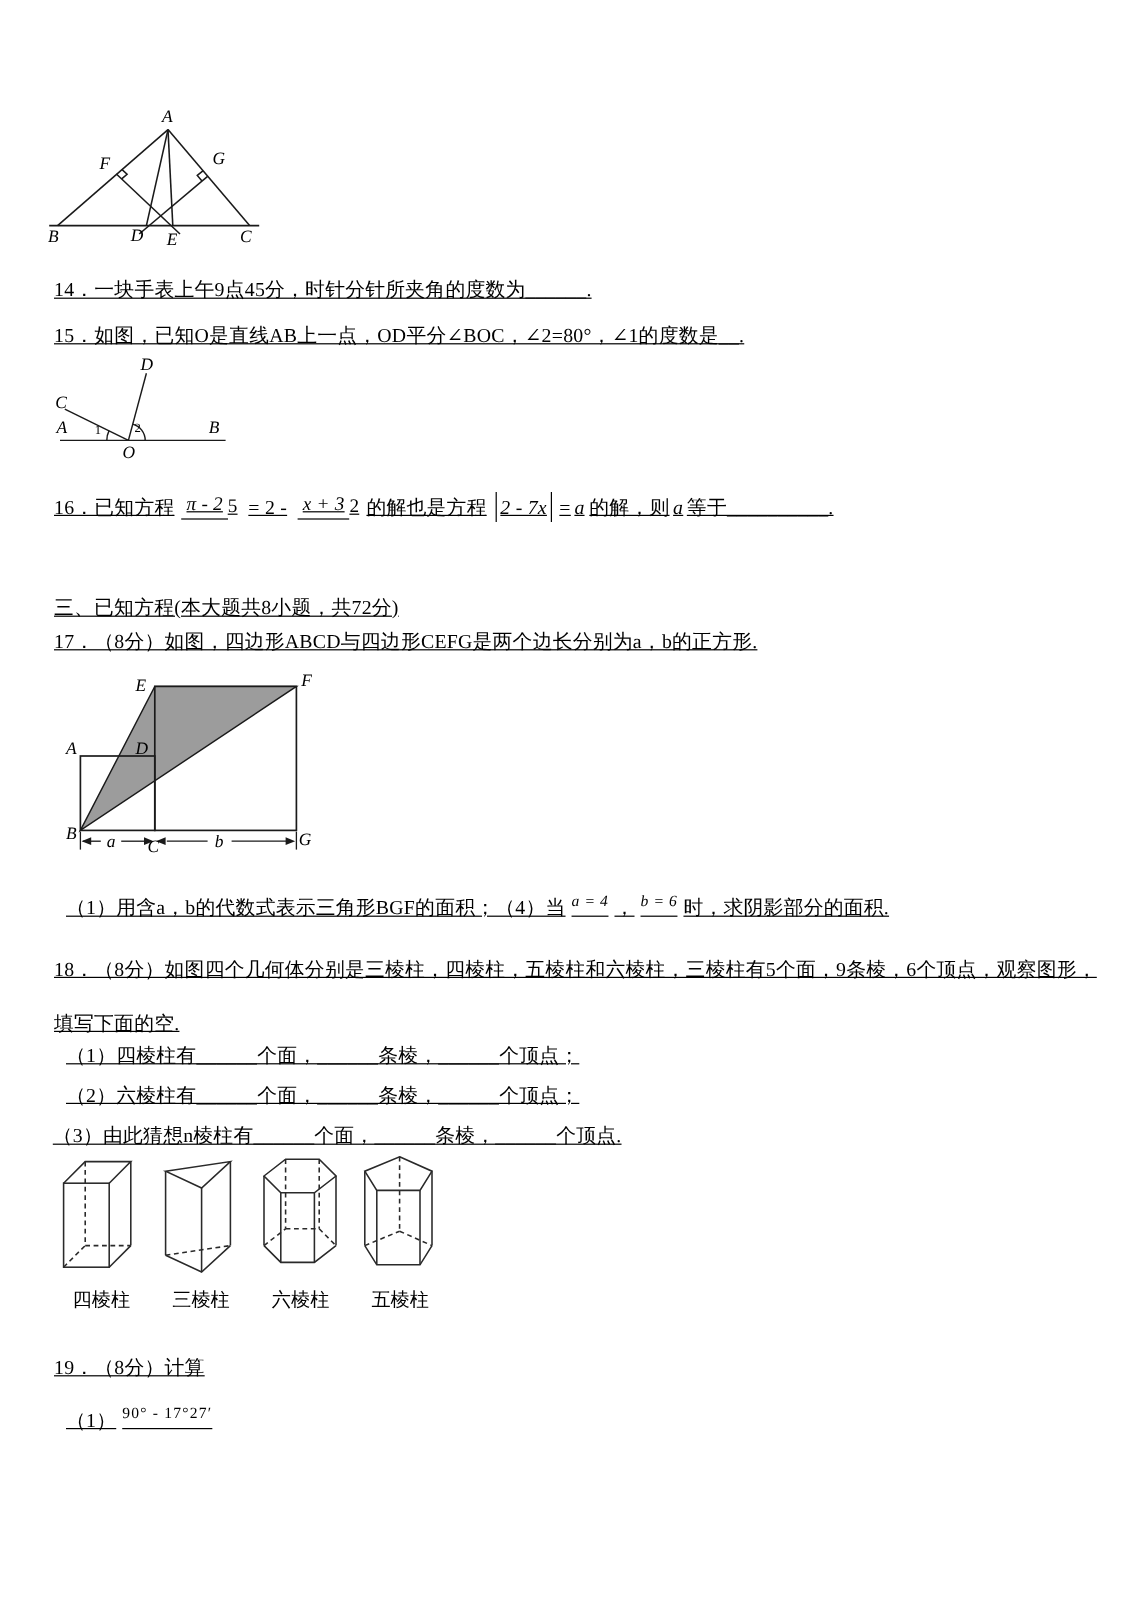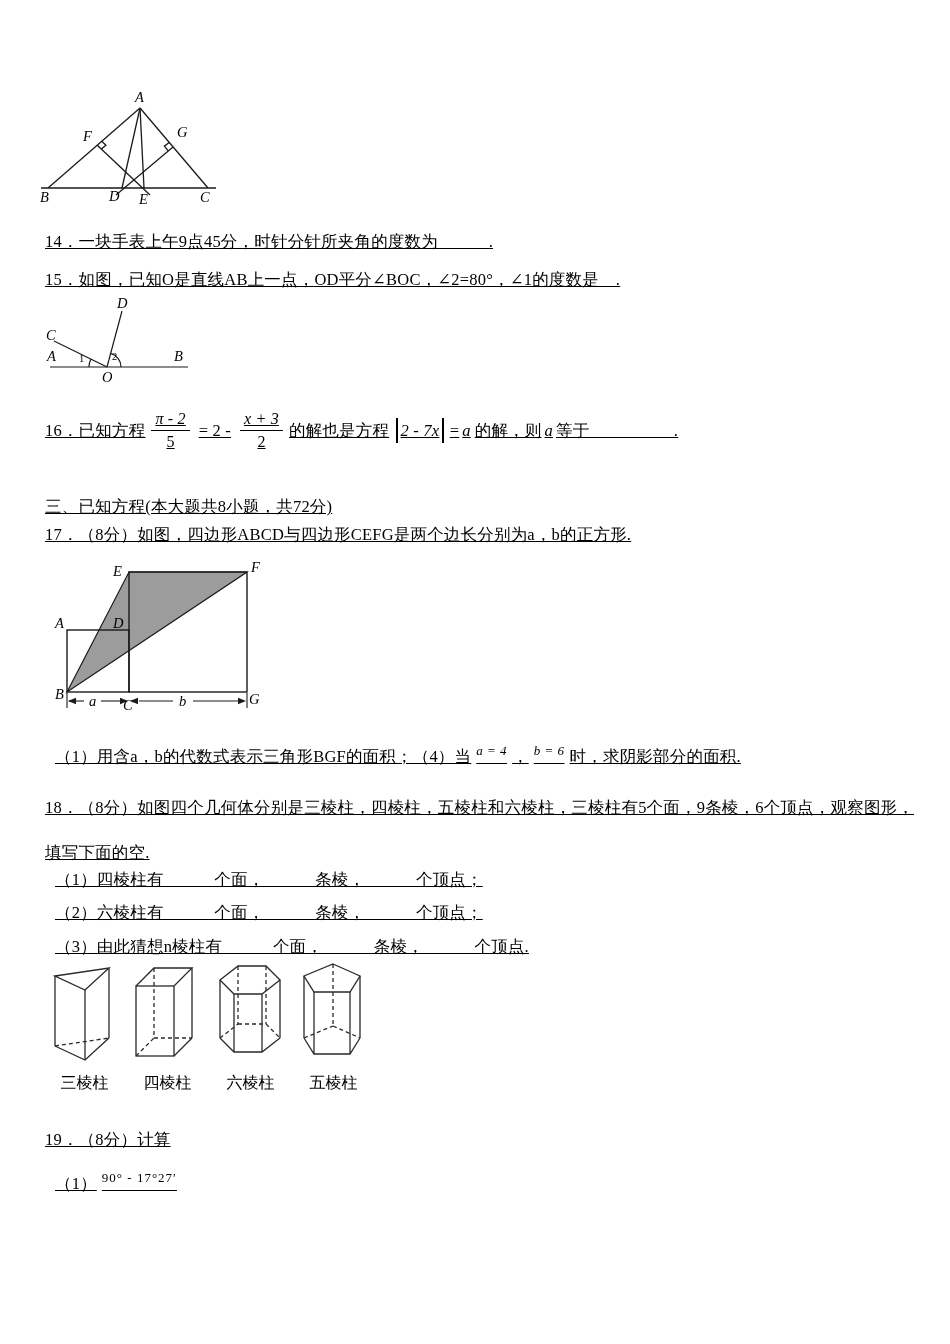--- a/index.html
+++ b/index.html
@@ -3,21 +3,21 @@
 <meta charset="utf-8">
 <style>
   html,body{margin:0;padding:0;background:#ffffff;}
   .page{position:relative;width:950px;height:1344px;background:#ffffff;color:#000;
         font-family:"Liberation Serif","DejaVu Serif",serif;overflow:hidden;}
   .tline{position:absolute;font-size:16.5px;line-height:1.4;white-space:nowrap;letter-spacing:0.2px;text-decoration:underline;}
   .wrapblock{white-space:normal;line-height:45px;width:872px;}
   .fig{position:absolute;overflow:visible;}
   text{font-family:"Liberation Serif","DejaVu Serif",serif;font-style:italic;font-size:14.5px;fill:#000;}
   .lblnum{font-style:normal;font-size:10.5px;}
-  .frac{display:inline-flex;flex-direction:column;align-items:center;margin:0 6px;font-size:16px;line-height:1.15;}
+  .frac{display:inline-flex;flex-direction:row;align-items:center;margin:0 6px;font-size:16px;line-height:1.15;}
   .fnum{padding:0 4px 2px;border-bottom:1.4px solid #000;font-style:italic;}
   .fden{padding-top:2px;font-style:normal;}
   .mathit{font-style:italic;}
   .mseg{margin:0 3px;}
   .vbar{display:inline-block;width:1.4px;height:25px;background:#000;margin:0 3px;}
   .absgrp{display:inline-flex;align-items:center;margin:0 4px;}
   .raised{position:relative;top:-7px;font-style:italic;margin:0 5px;font-size:13px;letter-spacing:0.5px;}
   .mexpr{font-style:normal;letter-spacing:1px;}
   .q16row{display:flex;align-items:center;}
   .prismrow{position:absolute;left:47px;top:960px;display:flex;gap:8px;}
@@ -130,49 +130,49 @@
     <text x="124" y="148">b</text>
   </svg>
 
   <div class="tline" style="left:55px;top:745px">
     <span>（1）用含a，b的代数式表示三角形BGF的面积；（4）当</span><span class="raised">a = 4</span><span>，</span><span class="raised">b = 6</span><span>时，求阴影部分的面积.</span>
   </div>
 
   <div class="tline wrapblock" style="left:45px;top:785px">18．（8分）如图四个几何体分别是三棱柱，四棱柱，五棱柱和六棱柱，三棱柱有5个面，9条棱，6个顶点，观察图形，填写下面的空.</div>
   <div class="tline" style="left:55px;top:868px">（1）四棱柱有______个面，______条棱，______个顶点；</div>
   <div class="tline" style="left:55px;top:901px">（2）六棱柱有______个面，______条棱，______个顶点；</div>
-  <div class="tline" style="left:55px;top:935px">（3）由此猜想n棱柱有______个面，______条棱，______个顶点.</div>
+  <div class="tline" style="left:44px;top:935px">（3）由此猜想n棱柱有______个面，______条棱，______个顶点.</div>
 
   <div class="prismrow">
-    <div class="prism-col">
-      <svg width="75" height="108" viewBox="0 0 75 108">
-        <g stroke="#2a2a2a" stroke-width="1.3" fill="none">
-          <polygon points="8,16 62,8 38,30"></polygon>
-          <line x1="8" y1="16" x2="8" y2="86"></line>
-          <line x1="62" y1="8" x2="62" y2="78"></line>
-          <line x1="38" y1="30" x2="38" y2="100"></line>
-          <polyline points="8,86 38,100 62,78"></polyline>
-          <line x1="8" y1="86" x2="62" y2="78" stroke-dasharray="4 3"></line>
-        </g>
-      </svg>
-      <div class="prism-label">三棱柱</div>
-    </div>
     <div class="prism-col">
       <svg width="75" height="108" viewBox="0 0 75 108">
         <g stroke="#2a2a2a" stroke-width="1.3" fill="none">
           <rect x="6" y="26" width="38" height="70"></rect>
           <polyline points="6,26 24,8 62,8 44,26"></polyline>
           <line x1="62" y1="8" x2="62" y2="78"></line>
           <line x1="44" y1="96" x2="62" y2="78"></line>
           <line x1="24" y1="8" x2="24" y2="78" stroke-dasharray="4 3"></line>
           <line x1="24" y1="78" x2="62" y2="78" stroke-dasharray="4 3"></line>
           <line x1="6" y1="96" x2="24" y2="78" stroke-dasharray="4 3"></line>
         </g>
       </svg>
       <div class="prism-label">四棱柱</div>
+    </div>
+    <div class="prism-col">
+      <svg width="75" height="108" viewBox="0 0 75 108">
+        <g stroke="#2a2a2a" stroke-width="1.3" fill="none">
+          <polygon points="8,16 62,8 38,30"></polygon>
+          <line x1="8" y1="16" x2="8" y2="86"></line>
+          <line x1="62" y1="8" x2="62" y2="78"></line>
+          <line x1="38" y1="30" x2="38" y2="100"></line>
+          <polyline points="8,86 38,100 62,78"></polyline>
+          <line x1="8" y1="86" x2="62" y2="78" stroke-dasharray="4 3"></line>
+        </g>
+      </svg>
+      <div class="prism-label">三棱柱</div>
     </div>
     <div class="prism-col">
       <svg width="75" height="108" viewBox="0 0 75 108">
         <g stroke="#2a2a2a" stroke-width="1.3" fill="none">
           <polygon points="7,20 25,6 53,6 67,20 49,34 21,34"></polygon>
           <line x1="7" y1="20" x2="7" y2="78"></line>
           <line x1="67" y1="20" x2="67" y2="78"></line>
           <line x1="49" y1="34" x2="49" y2="92"></line>
           <line x1="21" y1="34" x2="21" y2="92"></line>
           <line x1="25" y1="6" x2="25" y2="64" stroke-dasharray="4 3"></line>

